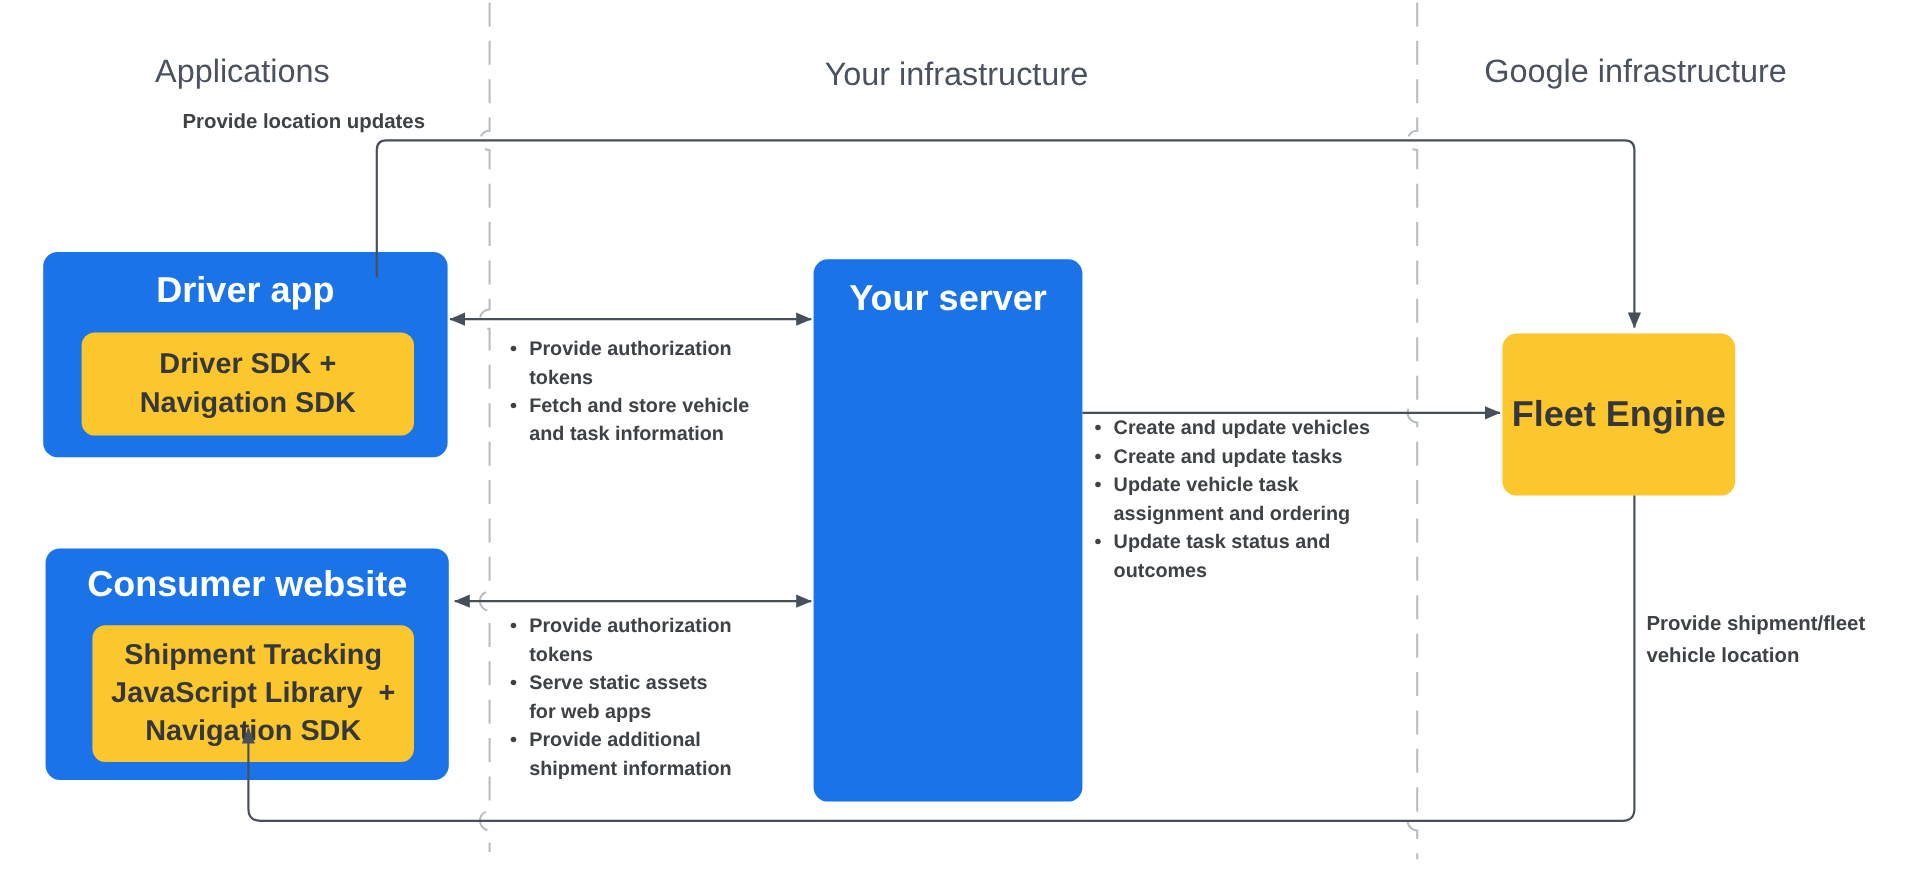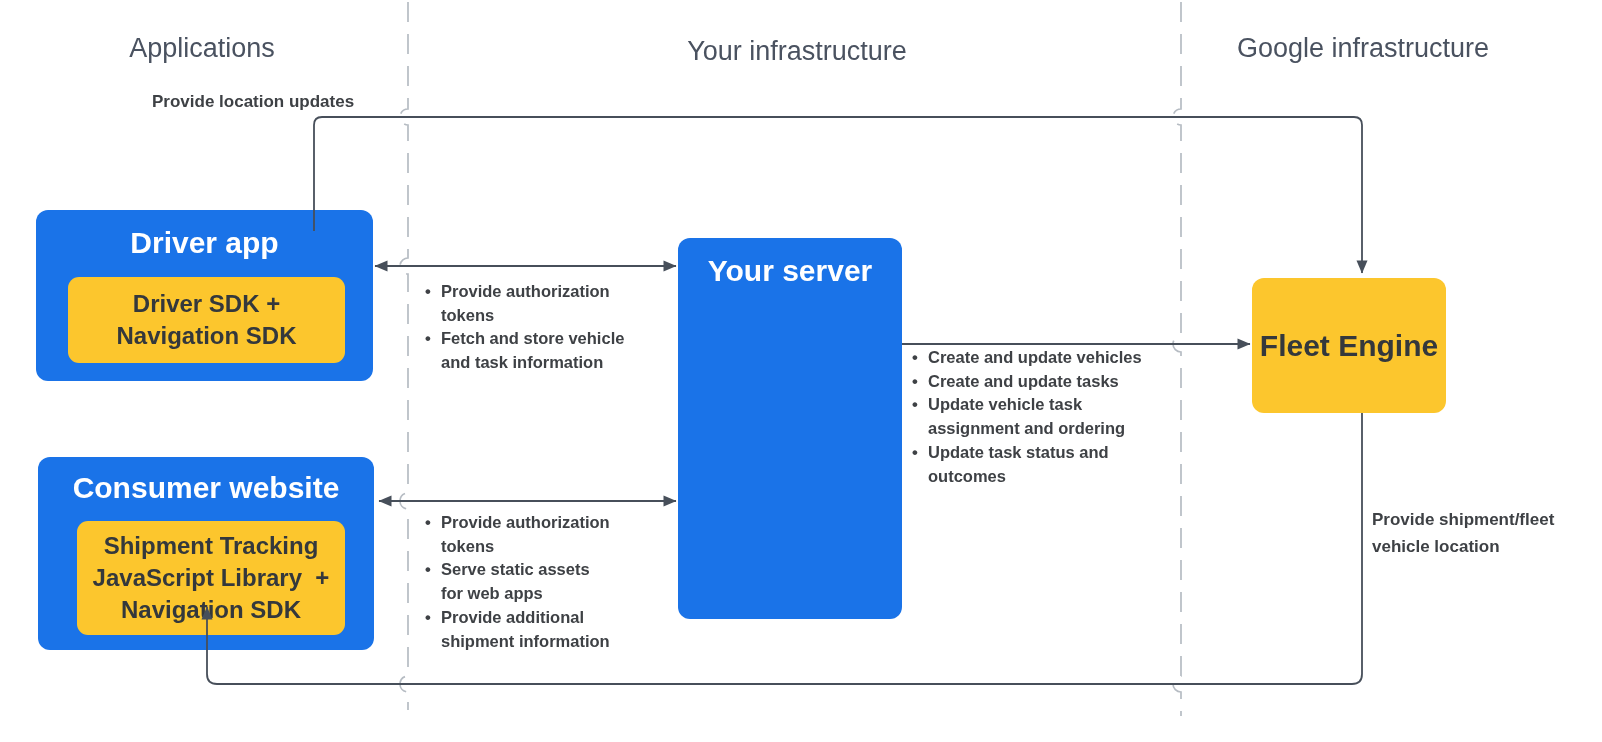--- a/index.html
+++ b/index.html
@@ -9,20 +9,21 @@
     background:var(--background,#fff);
     font-family:"Liberation Sans", sans-serif;
     overflow:hidden;
   }
   .colhead{
     position:absolute;
     font-size:27px;
     color:var(--heading);
     text-align:center;
     white-space:nowrap;
+    margin-top:11px;
   }
   .bluebox{
     position:absolute;
     background:var(--blue);
     border-radius:12px;
     margin-top:48px;
   }
   .bluetitle{
     text-align:center;
     font-size:30px;
@@ -121,21 +122,21 @@
 
   <div class="bluebox" style="left:38px;top:409px;width:336px;height:193px">
     <div class="bluetitle" style="margin-top:14px">Consumer website</div>
     <div class="yellowbox" style="left:39px;top:64px;width:268px;height:114px">
       <div>Shipment Tracking</div>
       <div>JavaScript Library  +</div>
       <div>Navigation SDK</div>
     </div>
   </div>
 
-  <div class="bluebox" style="left:678px;top:190px;width:224px;height:381px">
+  <div class="bluebox" style="left:678px;top:168px;width:224px;height:452px">
     <div class="bluetitle" style="margin-top:16px">Your server</div>
   </div>
 
   <div class="fleetbox" style="left:1252px;top:278px;width:194px;height:135px">
     <div>Fleet Engine</div>
   </div>
 
   <svg class="wires" width="1602" height="742" viewBox="0 0 1602 742">
     <defs>
       <marker id="arrow" viewBox="0 0 15 13" markerWidth="15" markerHeight="13" refX="13.5" refY="6.5" orient="auto-start-reverse" markerUnits="userSpaceOnUse">

